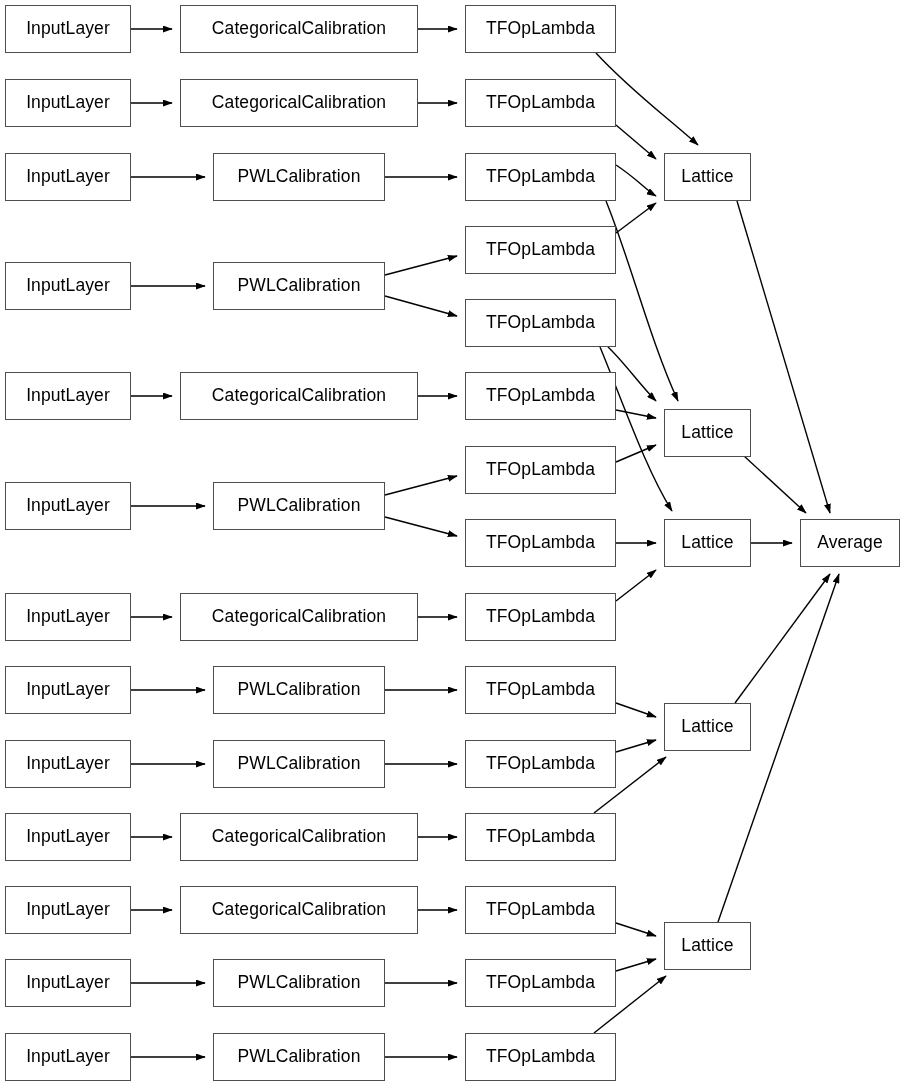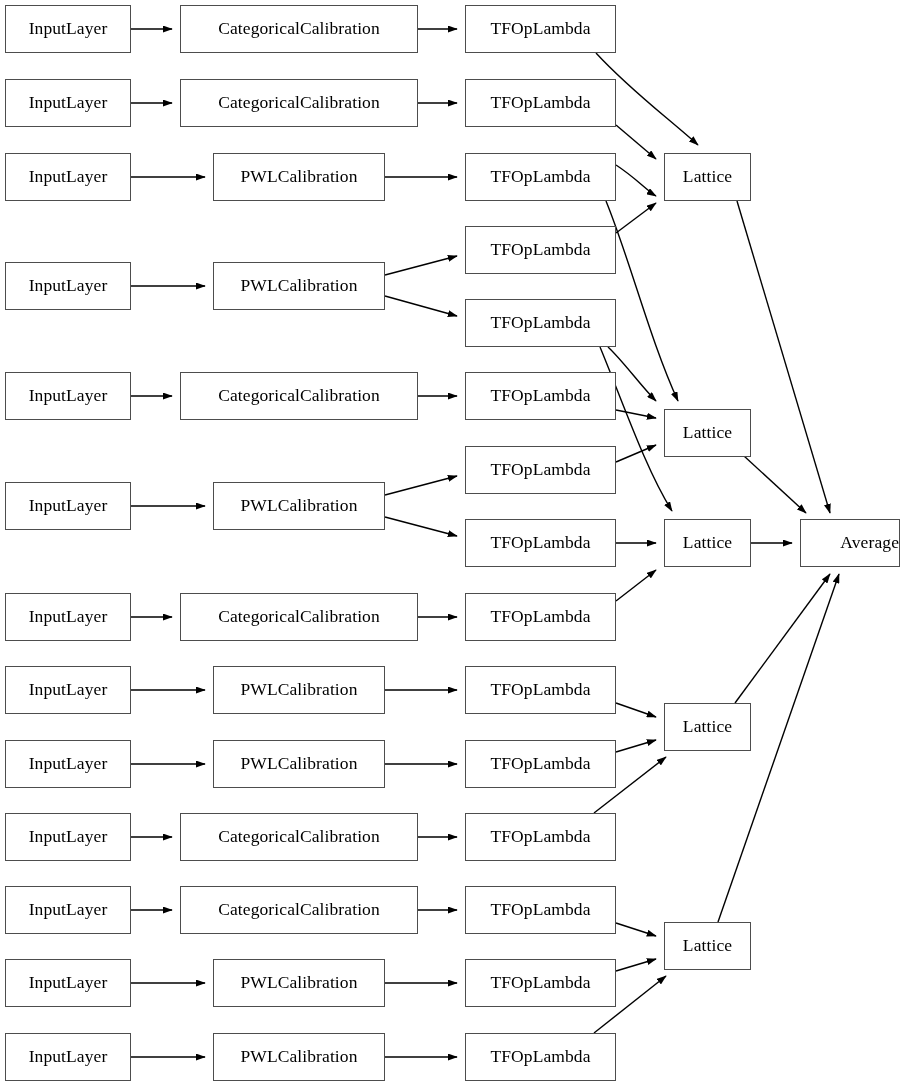--- a/index.html
+++ b/index.html
@@ -5,21 +5,21 @@
   html, body {
     margin: 0;
     padding: 0;
     background: #ffffff;
   }
   #diagram-root {
     position: relative;
     width: 905px;
     height: 1087px;
     background: #ffffff;
-    font-family: Liberation Serif, serif;
+    font-family: Liberation Sans, sans-serif;
     overflow: hidden;
   }
   #edge-layer {
     position: absolute;
     left: 0; top: 0;
     width: 905px;
     height: 1087px;
     pointer-events: none;
   }
   .node {
@@ -233,17 +233,17 @@
       </div>
       <div class="node" style="left: 664px; top: 519px; width: 87px; height: 48px;">
         <span class="label">Lattice</span>
       </div>
       <div class="node" style="left: 664px; top: 703px; width: 87px; height: 48px;">
         <span class="label">Lattice</span>
       </div>
       <div class="node" style="left: 664px; top: 922px; width: 87px; height: 48px;">
         <span class="label">Lattice</span>
       </div>
-      <div class="node" style="left: 800px; top: 519px; width: 100px; height: 48px; justify-content: flex-end;">
+      <div class="node" style="left: 800px; top: 519px; width: 100px; height: 48px;">
         <span class="label">Average</span>
       </div>
     </div>
 </div>
 
 </body></html>

